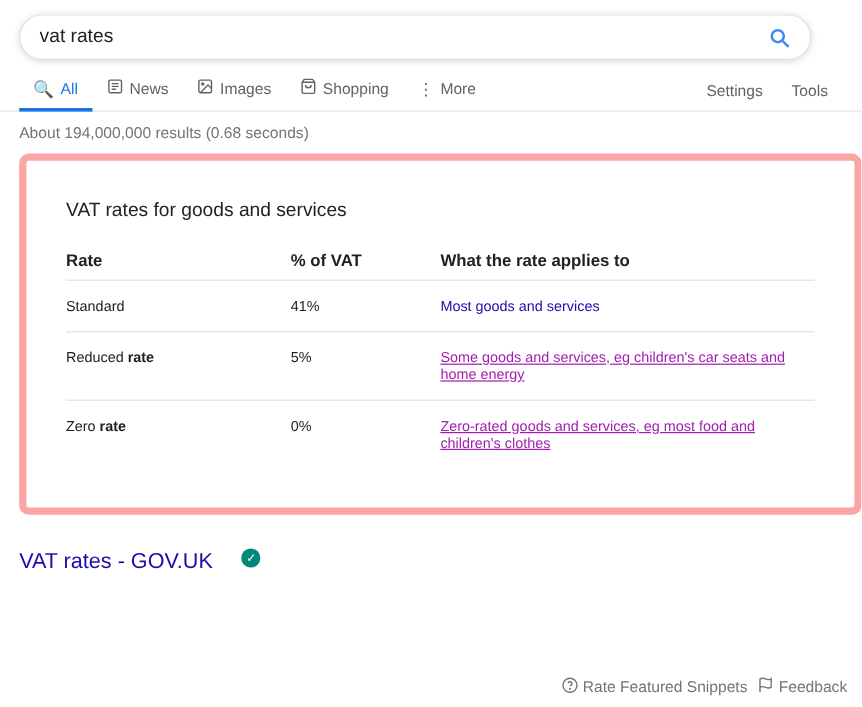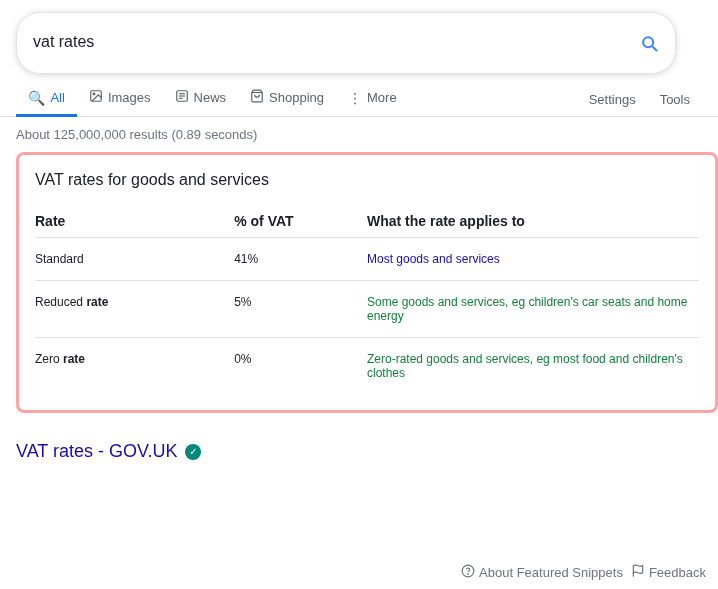--- a/index.html
+++ b/index.html
@@ -12,24 +12,24 @@
       min-height: 589px;
       position: relative;
     }
 
     
     .search-bar-container {
       padding: 12px 16px 0 16px;
     }
     .search-bar {
       display: flex;
-      align-items: flex-start;
+      align-items: center;
       border: 1px solid #dfe1e5;
       border-radius: 24px;
-      padding: 20px 16px;
+      padding: 8px 16px;
       box-shadow: 0 1px 6px rgba(32,33,36,0.18);
       max-width: 660px;
     }
     .search-input {
       flex: 1;
       border: none;
       outline: none;
       font-size: 16px;
       color: #202124;
       background: transparent;
@@ -91,23 +91,23 @@
     
     .results-count {
       padding: 10px 16px;
       font-size: 13px;
       color: #70757a;
     }
 
     
     .snippet-card {
       margin: 0 0 16px 16px;
-      border: 3px solid #fca5a5;
+      border: 6px solid #fca5a5;
       border-radius: 8px;
-      padding: 16px;
+      padding: 33px;
     }
     .snippet-title {
       font-size: 16px;
       color: #202124;
       margin-bottom: 16px;
     }
     .vat-table {
       width: 100%;
       border-collapse: collapse;
     }
@@ -127,35 +127,36 @@
       border-bottom: 1px solid #e0e0e0;
       vertical-align: top;
     }
     .vat-table tr:last-child td {
       border-bottom: none;
     }
     .vat-table td.applies-to {
       color: #1a0dab;
     }
     .vat-table td.applies-to-text {
-      color: #15803d;
+      color: #a21caf;
+      text-decoration: underline;
     }
     .bold { font-weight: 700; }
 
     
     .result-link-container {
       padding: 12px 16px 4px 16px;
     }
     .result-title-link {
       font-size: 18px;
       color: #1a0dab;
       text-decoration: none;
       display: flex;
-      align-items: center;
-      gap: 4px;
+      align-items: flex-start;
+      gap: 20px;
     }
     .verified-icon {
       display: inline-flex;
       align-items: center;
       justify-content: center;
       width: 16px;
       height: 16px;
       background: #00897b;
       border-radius: 50%;
       color: white;
@@ -208,36 +209,36 @@
 
 <nav class="nav-tabs">
   <a class="nav-tab active">
     <span class="nav-tab-icon">🔍</span>
     <span>All</span>
   </a>
   <a class="nav-tab">
     <span class="nav-tab-icon">
       <svg width="14" height="14" viewBox="0 0 24 24" fill="none" stroke="#5f6368" stroke-width="2">
           <rect x="3" y="3" width="18" height="18" rx="2"></rect>
-          <circle cx="8.5" cy="8.5" r="1.5"></circle>
-          <polyline points="21 15 16 10 5 21"></polyline>
-        </svg>
-    </span>
-    <span>Images</span>
+          <line x1="7" y1="8" x2="17" y2="8"></line>
+          <line x1="7" y1="12" x2="17" y2="12"></line>
+          <line x1="7" y1="16" x2="13" y2="16"></line>
+        </svg>
+    </span>
+    <span>News</span>
   </a>
   <a class="nav-tab">
     <span class="nav-tab-icon">
       <svg width="14" height="14" viewBox="0 0 24 24" fill="none" stroke="#5f6368" stroke-width="2">
           <rect x="3" y="3" width="18" height="18" rx="2"></rect>
-          <line x1="7" y1="8" x2="17" y2="8"></line>
-          <line x1="7" y1="12" x2="17" y2="12"></line>
-          <line x1="7" y1="16" x2="13" y2="16"></line>
-        </svg>
-    </span>
-    <span>News</span>
+          <circle cx="8.5" cy="8.5" r="1.5"></circle>
+          <polyline points="21 15 16 10 5 21"></polyline>
+        </svg>
+    </span>
+    <span>Images</span>
   </a>
   <a class="nav-tab">
     <span class="nav-tab-icon">
       <svg width="14" height="14" viewBox="0 0 24 24" fill="none" stroke="#5f6368" stroke-width="2">
           <path d="M6 2L3 6v14a2 2 0 002 2h14a2 2 0 002-2V6l-3-4z"></path>
           <line x1="3" y1="6" x2="21" y2="6"></line>
           <path d="M16 10a4 4 0 01-8 0"></path>
         </svg>
     </span>
     <span>Shopping</span>
@@ -249,21 +250,21 @@
   <div class="nav-spacer"></div>
   <div class="nav-settings">
     <span>Settings</span>
   </div>
   <div class="nav-settings">
     <span>Tools</span>
   </div>
 </nav>
 
 <div class="results-count">
-  <span>About 125,000,000 results (0.89 seconds)</span>
+  <span>About 194,000,000 results (0.68 seconds)</span>
 </div>
 
 <div class="snippet-card">
   <div class="snippet-title">VAT rates for goods and services</div>
   <table class="vat-table">
     <thead>
       <tr>
         <th style="width:30%">Rate</th>
         <th style="width:20%">% of VAT</th>
         <th style="width:50%">What the rate applies to</th>
@@ -301,21 +302,21 @@
 
 <div class="footer">
   <div class="footer-item">
     <span class="footer-icon">
       <svg width="14" height="14" viewBox="0 0 24 24" fill="none" stroke="#70757a" stroke-width="2">
           <circle cx="12" cy="12" r="10"></circle>
           <path d="M9.09 9a3 3 0 015.83 1c0 2-3 3-3 3"></path>
           <line x1="12" y1="17" x2="12.01" y2="17" stroke-width="3" stroke-linecap="round"></line>
         </svg>
     </span>
-    <span>About Featured Snippets</span>
+    <span>Rate Featured Snippets</span>
   </div>
   <div class="footer-item">
     <span class="footer-icon">
       <svg width="14" height="14" viewBox="0 0 24 24" fill="none" stroke="#70757a" stroke-width="2">
           <path d="M4 15s1-1 4-1 5 2 8 2 4-1 4-1V3s-1 1-4 1-5-2-8-2-4 1-4 1z"></path>
           <line x1="4" y1="22" x2="4" y2="15"></line>
         </svg>
     </span>
     <span>Feedback</span>
   </div>

